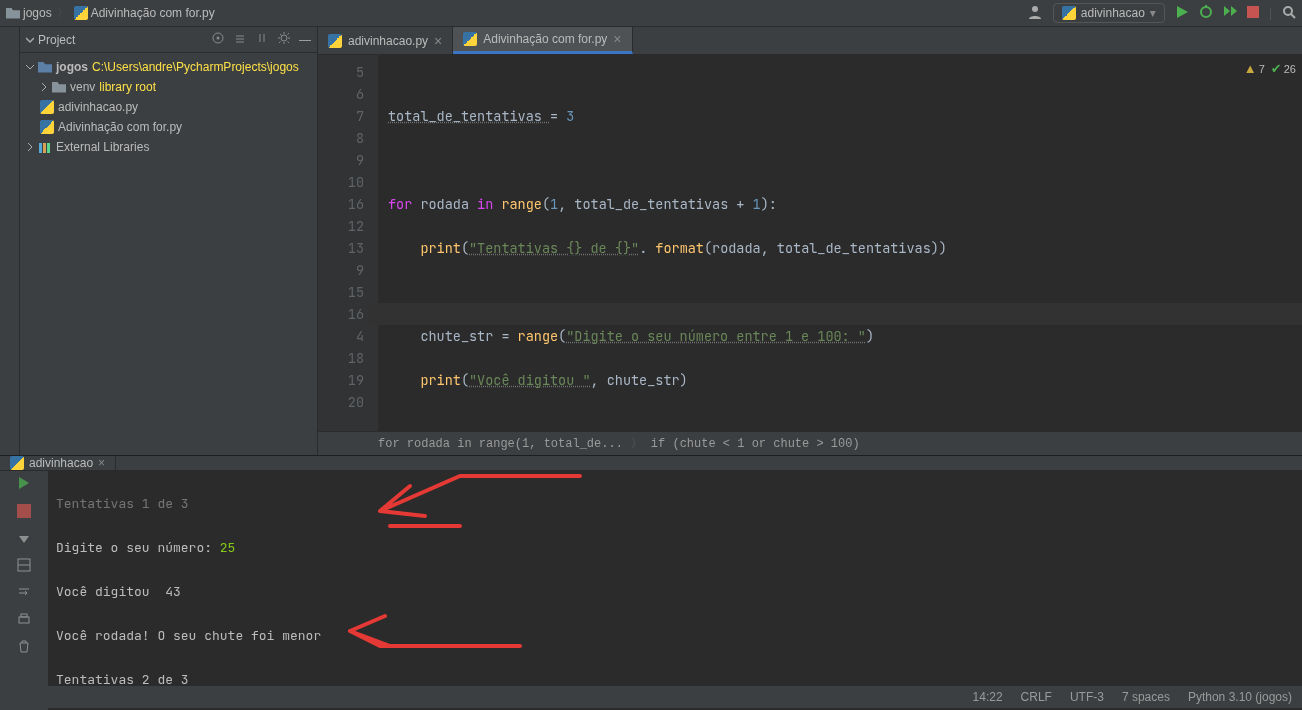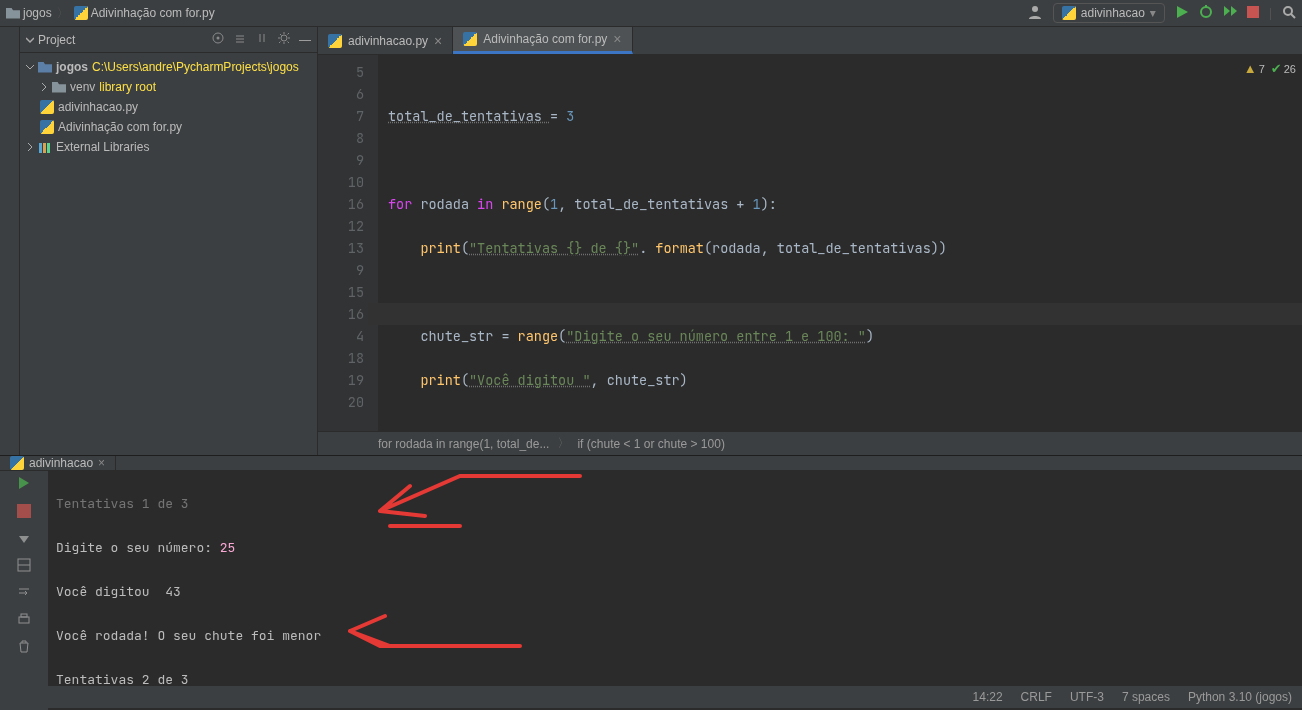--- a/index.html
+++ b/index.html
@@ -75,21 +75,21 @@
 .code .hl { position:absolute; left:-10px; right:0; height:22px; background:#323232; z-index:0; }
 .code .ln { position:relative; z-index:1; }
 .kw { color:#d946ef; }
 .num { color:#6897bb; }
 .str { color:#6a8759; }
 .fn { color:#ffc66d; }
 .wavy { text-decoration: underline dotted #707070; }
 
 .breadcrumb-bar {
   height:24px; background:#3c3f41; border-top:1px solid #2b2b2b;
-  display:flex; align-items:center; padding-left:60px; gap:8px; color:#9a9a9a;
+  display:flex; align-items:center; padding-left:60px; gap:8px; color:#9a9a9a;font-family:Liberation Mono, monospace;
 }
 .bc-sep { color:#666; }
 
 .problem-badges {
   position:absolute; top:34px; right:6px; display:flex; gap:6px; align-items:center;
   font-size:11px;
 }
 .pb { display:flex; align-items:center; gap:2px; }
 .tri { color:#c7a93e; font-size:13px; }
 .chk { color:#4caf50; font-size:13px; }
@@ -105,21 +105,21 @@
   border-right:1px solid #2b2b2b;
 }
 .run-tab .close { color:#888; }
 .run-body { flex:1; display:flex; position:relative; }
 .run-gutter { width:48px; background:#3c3f41; display:flex; flex-direction:column; align-items:center; padding-top:4px; gap:10px; }
 .run-gutter svg { opacity:.75; }
 .console {
   flex:1; font-family:"JetBrains Mono", Consolas, monospace; font-size:13px;
   line-height:22px; padding:0 0 0 8px; color:#bcbcbc; white-space:pre; overflow:hidden;
 }
-.console .input { color:#f9a8d4;text-align:right; }
+.console .input { color:#84cc16;text-align:right; }
 
 .statusbar {
   height:23px; background:#3c3f41; border-top:1px solid #2b2b2b;
   display:flex; justify-content:flex-end; align-items:center;
   padding:0 10px; gap:18px; color:#9a9a9a;
 }
 
 .annotation { position:absolute; pointer-events:none; }
 .annotation svg { overflow:visible; }
 </style>

